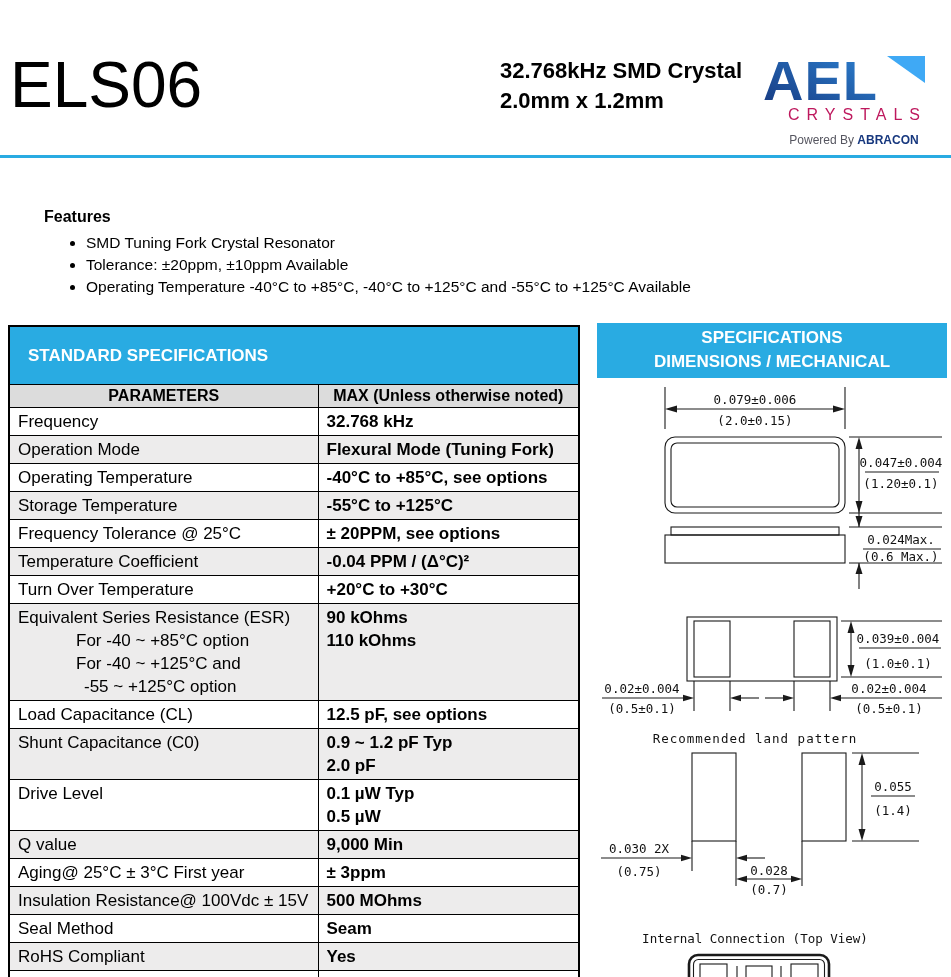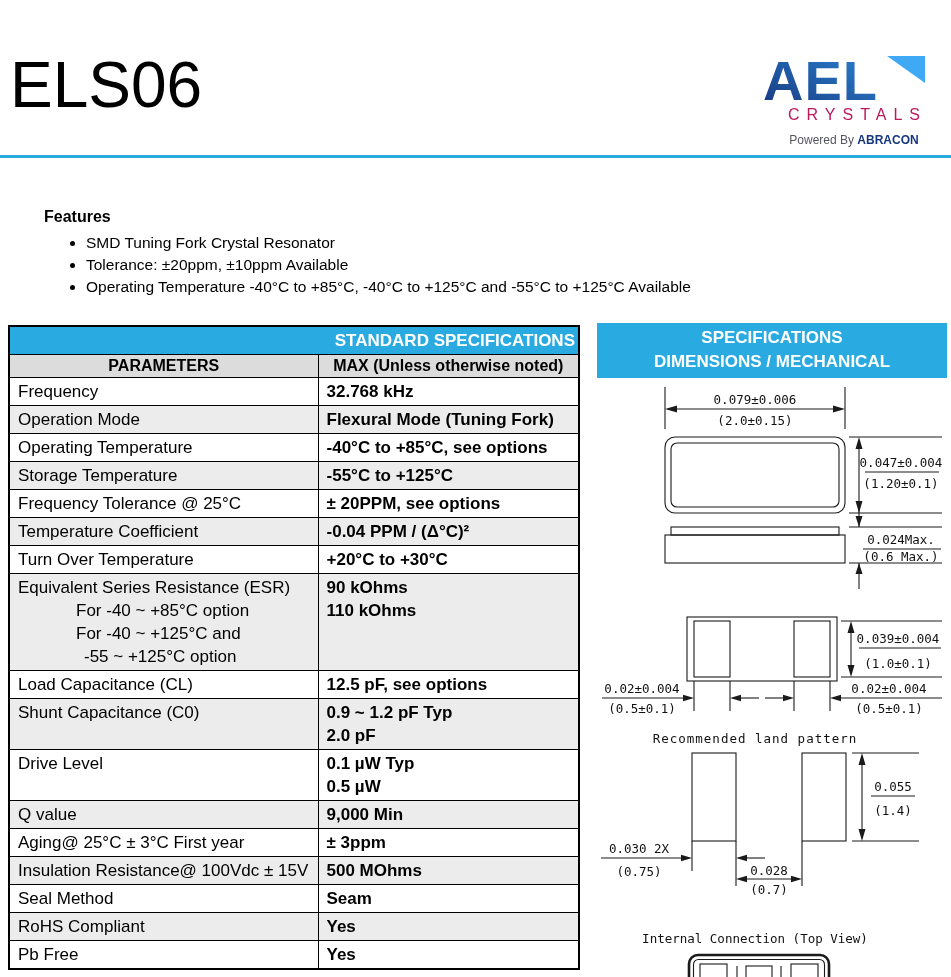--- a/index.html
+++ b/index.html
@@ -21,22 +21,22 @@
   .features{position:absolute;left:44px;top:160px;width:800px;}
   .features-title{font-weight:700;font-size:16px;margin-bottom:6px;}
   .features ul{margin:0;padding-left:42px;}
   .features li{font-size:15.5px;line-height:22px;margin-bottom:0px;}
 
   
   table.spec{position:absolute;left:8px;top:277px;width:572px;border-collapse:collapse;
              border:2px solid #000;}
   table.spec td, table.spec th{border:1px solid #000;font-size:17px;line-height:23px;
              padding:2px 8px;vertical-align:top;text-align:left;}
-  tr.title-row th{background:var(--accent_blue);color:#fff;text-align:right;font-size:17px;
-             font-weight:700;padding:3px;line-height:21px;}
+  tr.title-row th{background:var(--accent_blue);color:#fff;text-align:left;font-size:17px;
+             font-weight:700;padding:18px;line-height:21px;}
   tr.head-row th{background:#dcdcdc;text-align:center;font-size:16px;font-weight:700;
              padding:0px;line-height:22px;}
   tr.shaded{background:#edecec;}
   td.value{font-weight:700;}
   td.esr-val{padding-top:25px;}
   .ind1{padding-left:58px;}
   .ind2{padding-left:66px;}
 
   
   .dims-panel{position:absolute;left:597px;top:275px;width:350px;}
@@ -49,20 +49,24 @@
   .dims-svg text{font-family:"DejaVu Sans Mono",monospace;font-size:12.5px;fill:#111;
                  stroke:none;}
 </style>
 </head>
 <body>
 
 <div class="page">
 
   <div class="product-title">ELS06</div>
 
+  <div class="subtitle">
+    <div>32.768kHz SMD Crystal</div>
+    <div>2.0mm x 1.2mm</div>
+  </div>
 
   <div class="logo">
     <svg width="186" height="56" viewBox="0 0 186 56">
       <defs>
         <linearGradient id="aelGrad" x1="0%" y1="100%" x2="100%" y2="0%">
           <stop offset="0%" stop-color="#16377E"></stop>
           <stop offset="100%" stop-color="#2E86D6"></stop>
         </linearGradient>
       </defs>
       <text x="2" y="48" font-size="56" font-weight="bold" letter-spacing="1" fill="url(#aelGrad)" style="font-family:'Liberation Sans',sans-serif;">AEL</text>

